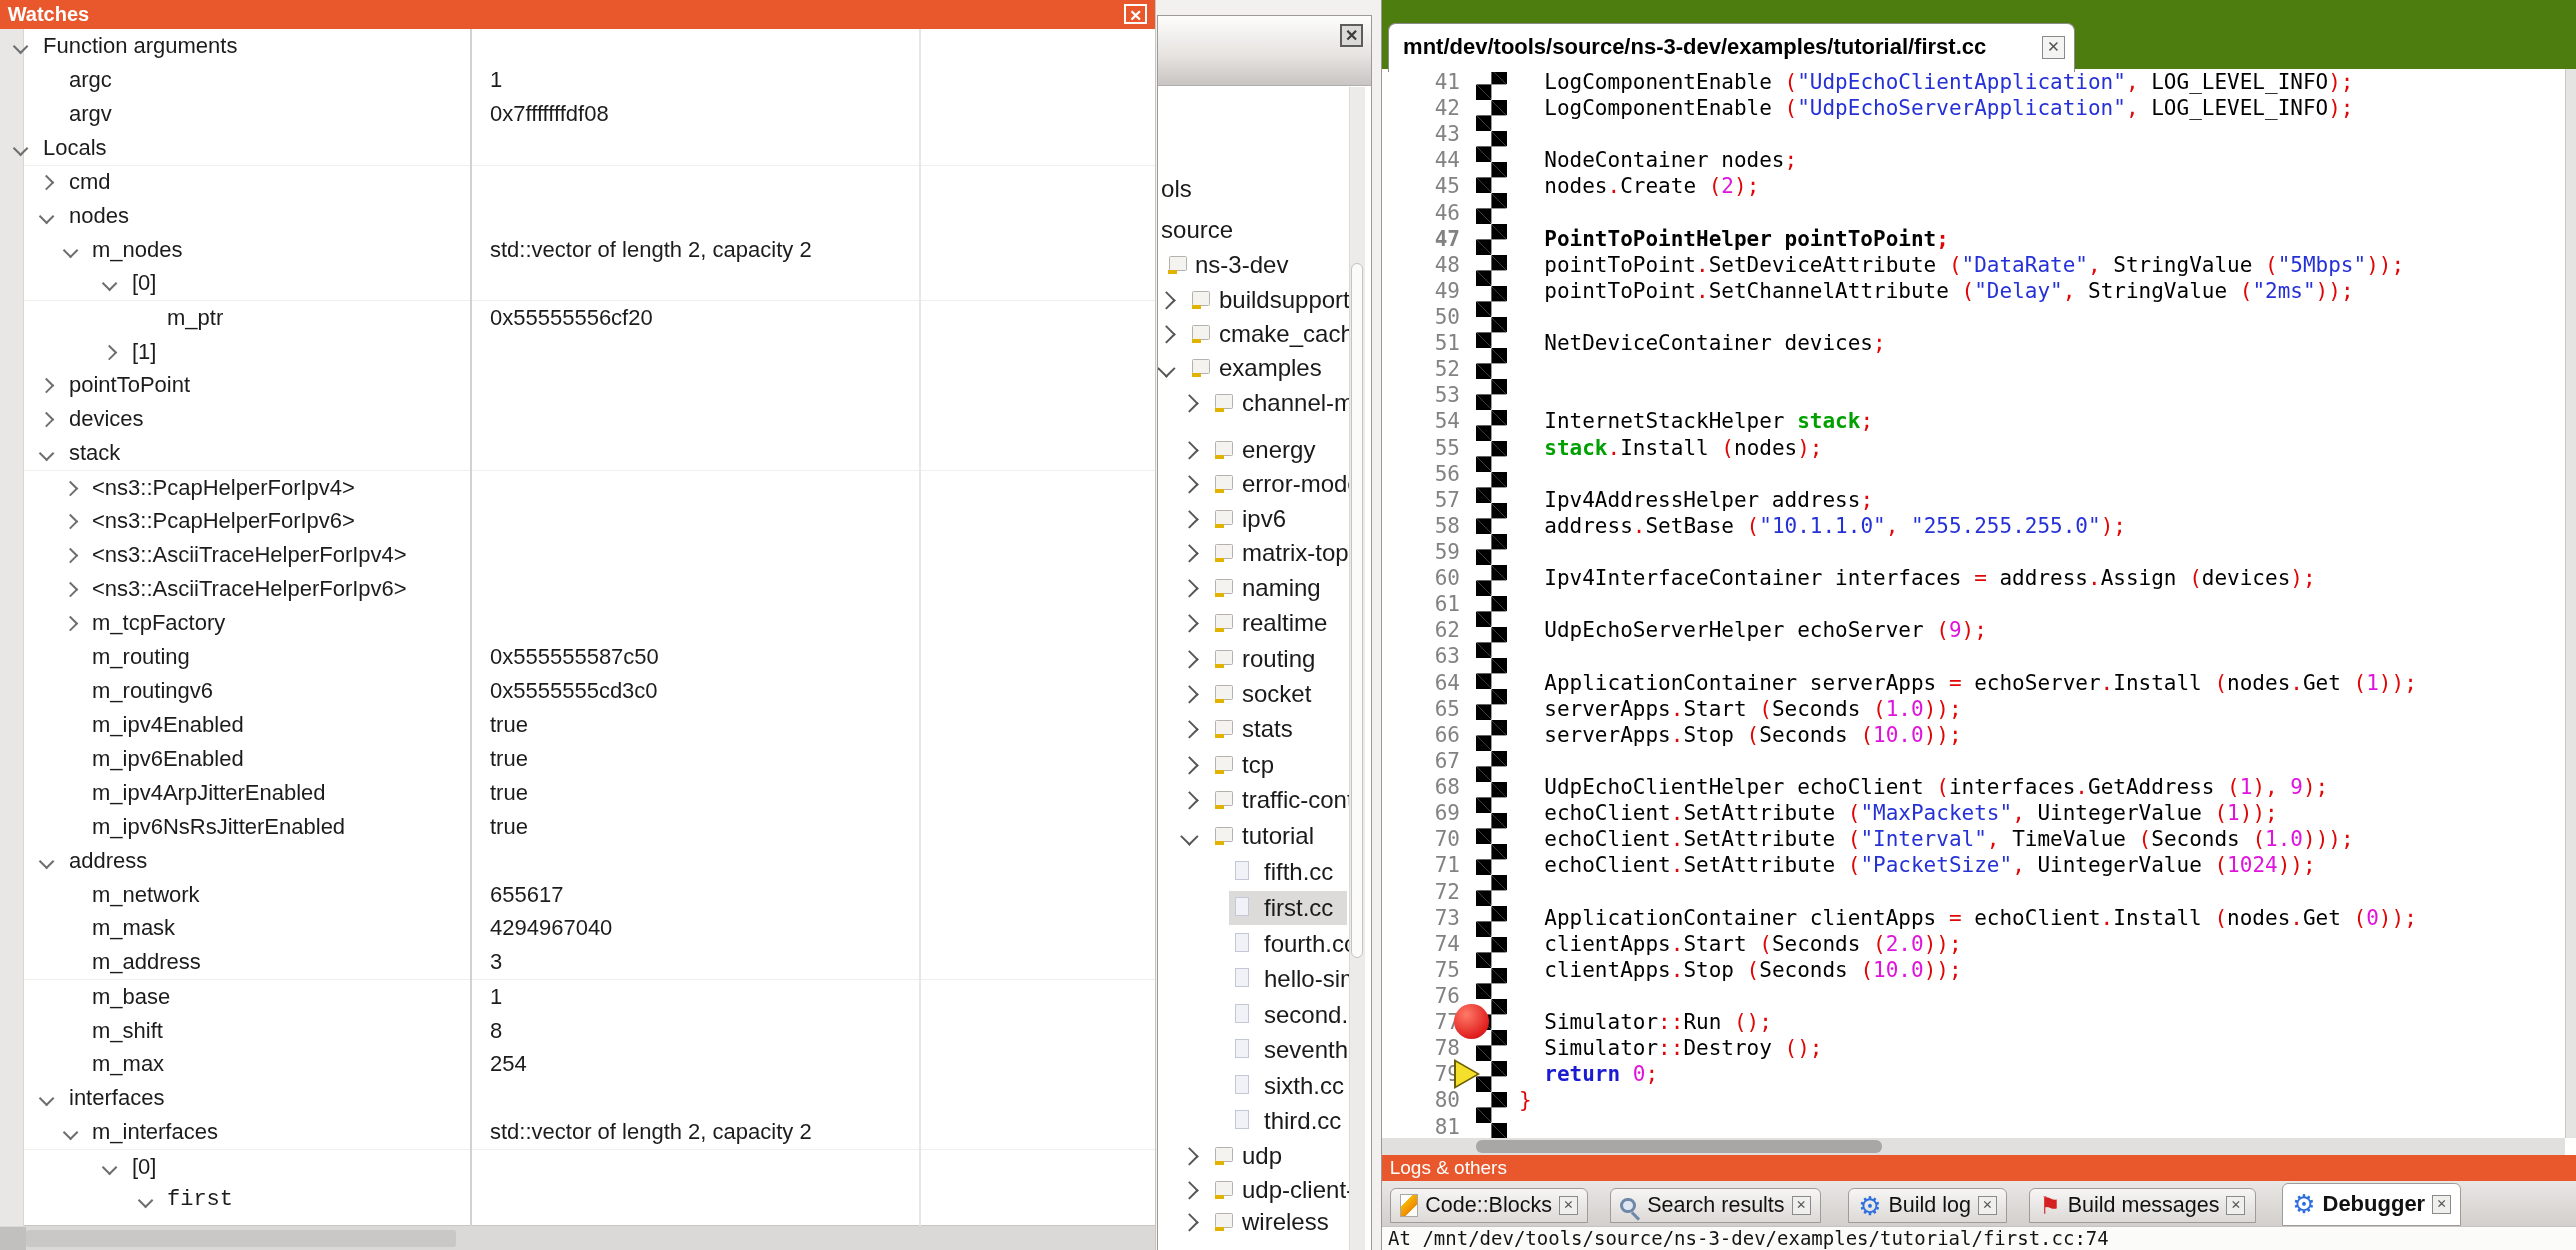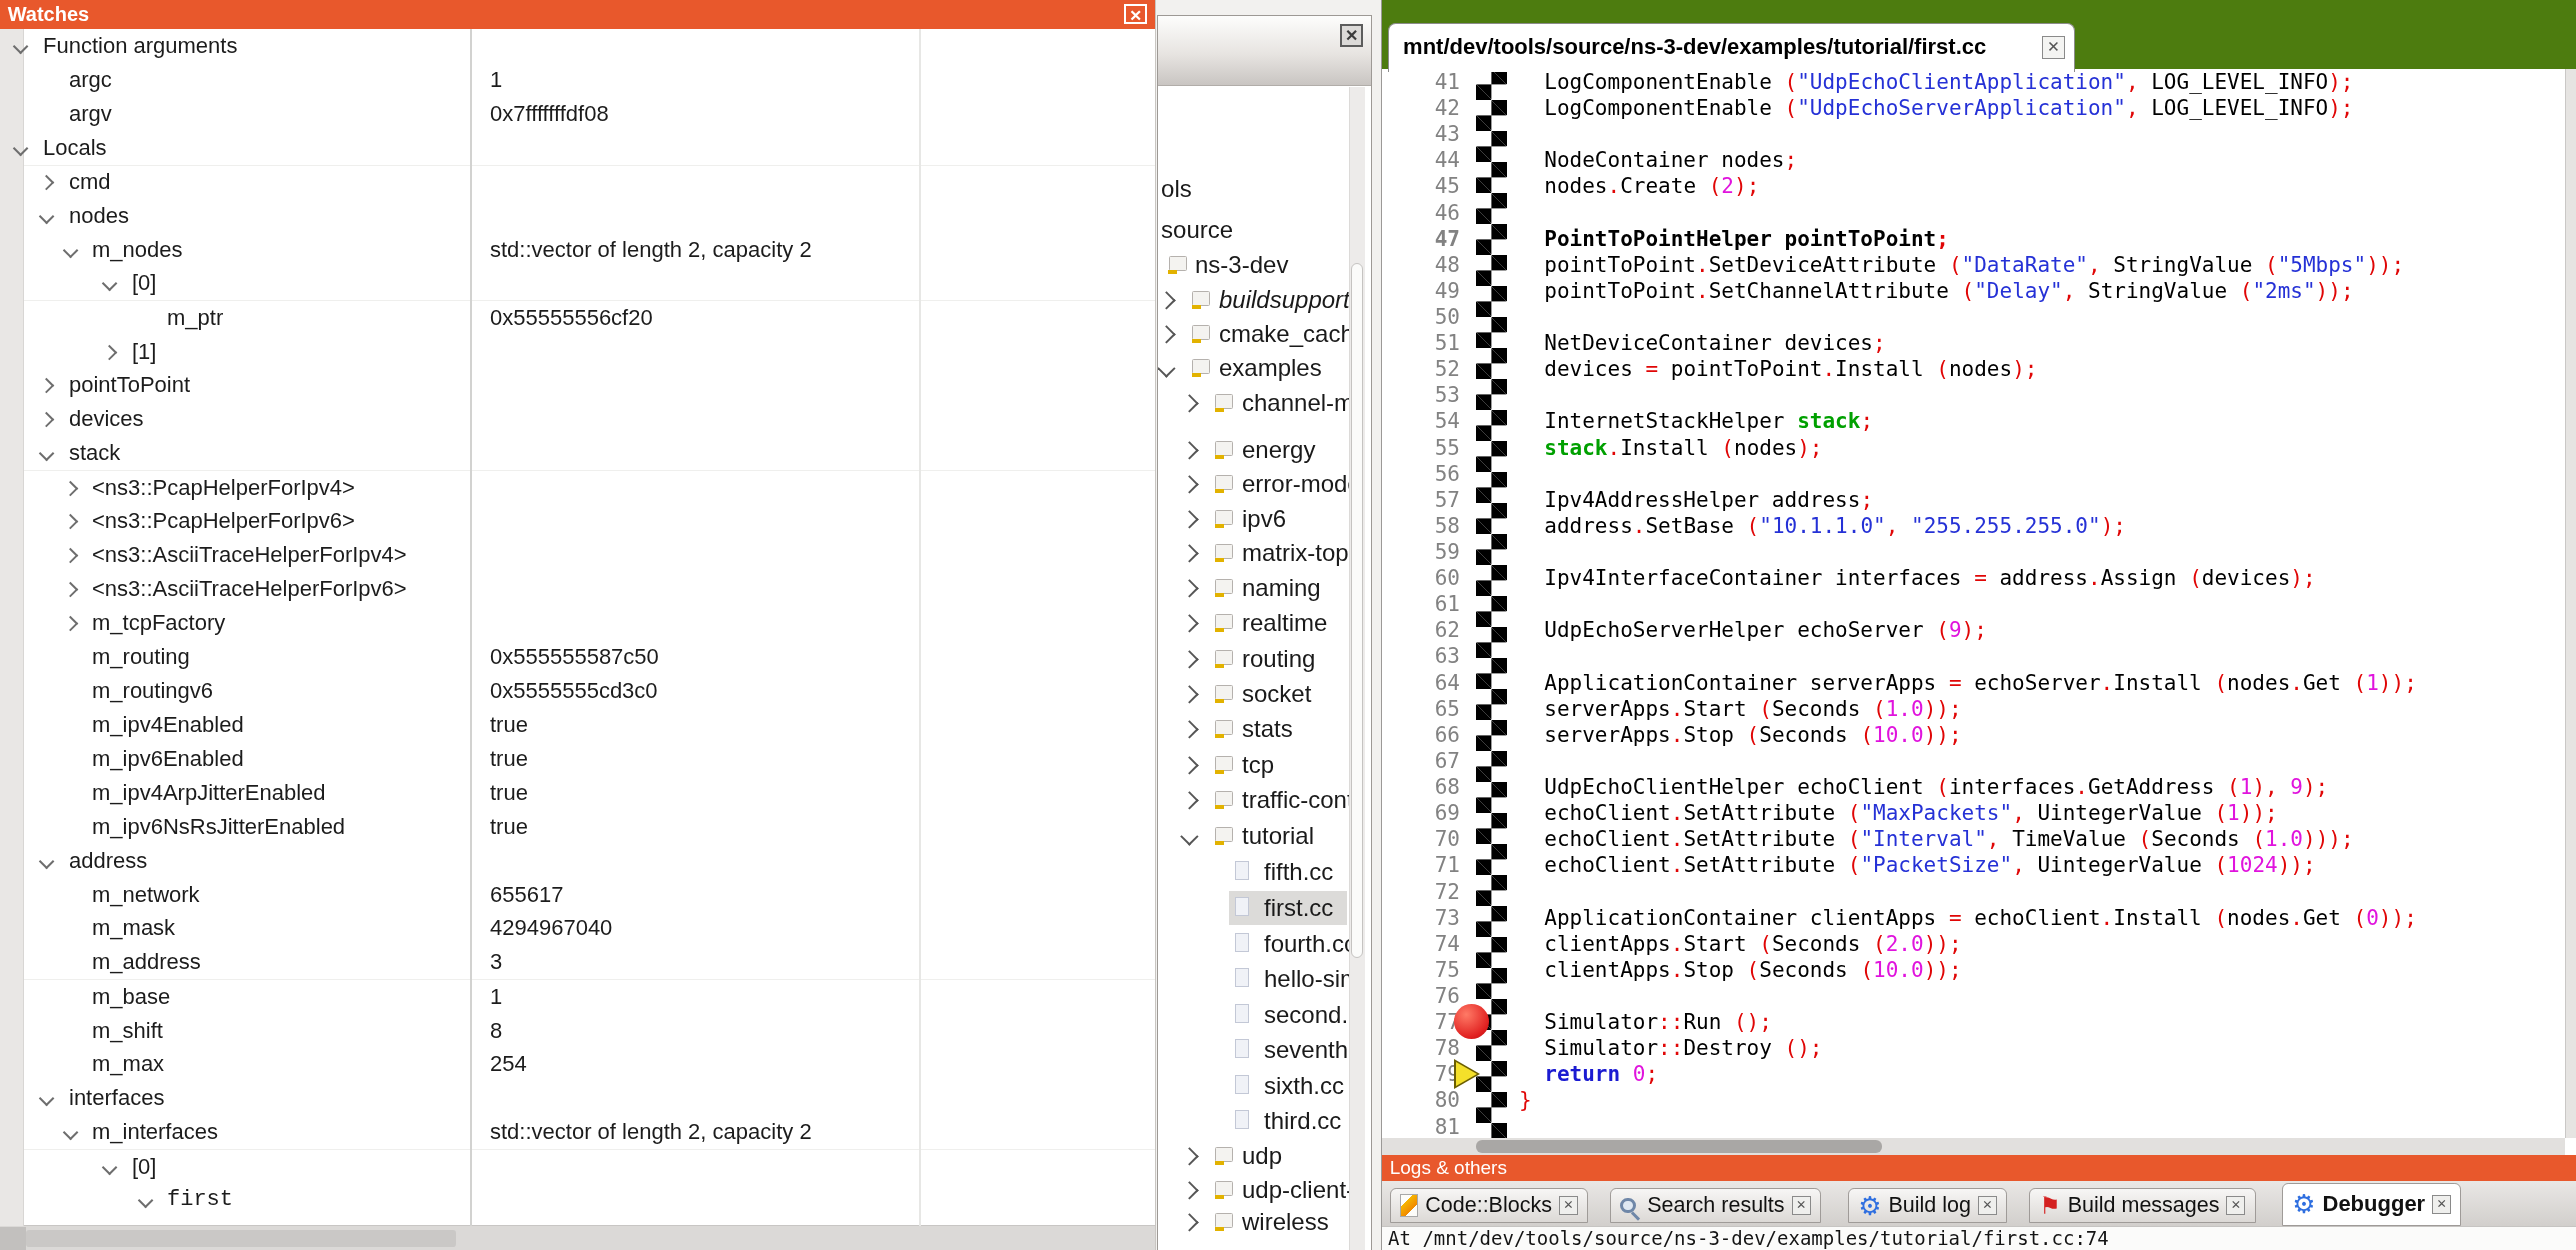--- a/index.html
+++ b/index.html
@@ -257,21 +257,21 @@
       <div class="t-row" style="top: 126px;">
         <span class="t-label" style="left: 3.1px;">source</span>
       </div>
       <div class="t-row" style="top: 161px;">
         <span class="ic-folder" style="left: 10.8px;"></span>
         <span class="t-label" style="left: 37px;">ns-3-dev</span>
       </div>
       <div class="t-row" style="top: 196px;">
         <span class="t-chev right" style="left: 1.5px;"></span>
         <span class="ic-folder" style="left: 34px;"></span>
-        <span class="t-label" style="left: 61px; font-style: italic;">buildsupport</span>
+        <span class="t-label" style="left: 61px;">buildsupport</span>
       </div>
       <div class="t-row" style="top: 230px;">
         <span class="t-chev right" style="left: 1.5px;"></span>
         <span class="ic-folder" style="left: 34px;"></span>
         <span class="t-label" style="left: 61px;">cmake_cache</span>
       </div>
       <div class="t-row" style="top: 264px;">
         <span class="t-chev down" style="left: 1.5px;"></span>
         <span class="ic-folder" style="left: 34px;"></span>
         <span class="t-label" style="left: 61px;">examples</span>
@@ -442,21 +442,20 @@
       <div class="c-line" style="top: 235px;">
         <span class="c-num">50</span>
         <pre class="c-text"></pre>
       </div>
       <div class="c-line" style="top: 261px;">
         <span class="c-num">51</span>
         <pre class="c-text"><span class="tk-p">  NetDeviceContainer devices</span><span class="tk-u">;</span></pre>
       </div>
       <div class="c-line" style="top: 287px;">
         <span class="c-num">52</span>
-        <pre class="c-text"><span class="tk-p">  devices </span><span class="tk-u">= </span><span class="tk-p">pointToPoint</span><span class="tk-u">.</span><span class="tk-p">Install </span><span class="tk-u">(</span><span class="tk-p">nodes</span><span class="tk-u">);</span></pre>
       </div>
       <div class="c-line" style="top: 313px;">
         <span class="c-num">53</span>
         <pre class="c-text"></pre>
       </div>
       <div class="c-line" style="top: 339px;">
         <span class="c-num">54</span>
         <pre class="c-text"><span class="tk-p">  InternetStackHelper </span><span class="tk-g">stack</span><span class="tk-u">;</span></pre>
       </div>
       <div class="c-line" style="top: 366px;">

